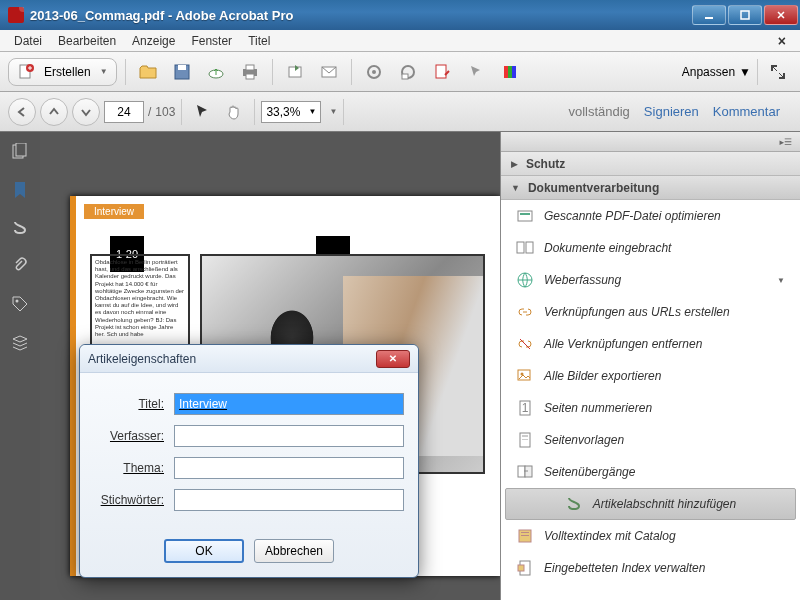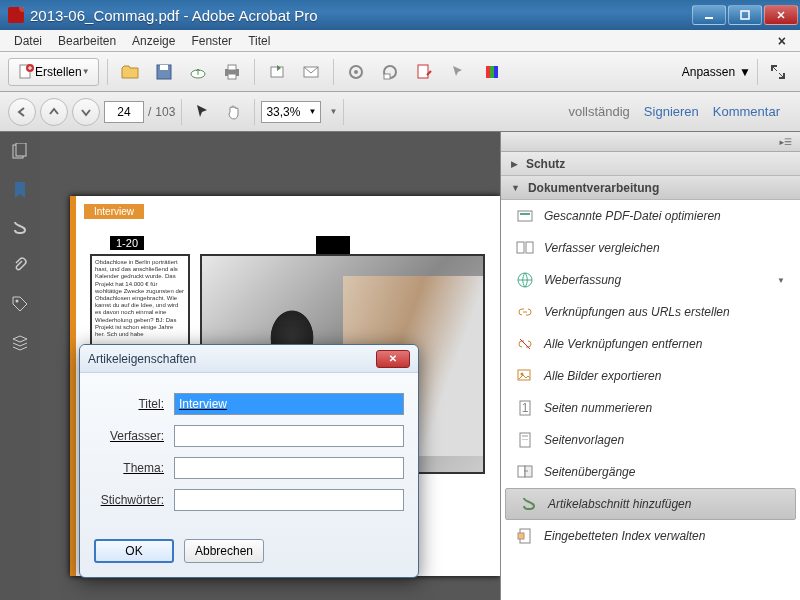--- a/index.html
+++ b/index.html
@@ -1,77 +1,77 @@
 <!DOCTYPE html>
 <html><head>
 <meta charset="utf-8">
 <style>
 *{margin:0;padding:0;box-sizing:border-box;font-family:"Segoe UI",Tahoma,sans-serif;font-size:12px;}
 body{width:800px;height:600px;overflow:hidden;background:#fff;}
 .titlebar{height:30px;background:linear-gradient(#2f6ea5,#3b7ab5 40%,#2a5f94);display:flex;align-items:center;padding:0 2px;color:#fff;}
 .titlebar .pdf-ico{width:16px;height:16px;background:#b41616;margin:0 6px;border-radius:2px;position:relative;}
 .titlebar .pdf-ico:after{content:"";position:absolute;top:0;right:0;width:5px;height:5px;background:#fff3;border-bottom-left-radius:4px;}
-.titlebar .title{flex:1;font-size:15px;text-shadow:0 1px 1px #0006;}
+.titlebar .title{flex:1;font-size:13px;text-shadow:0 1px 1px #0006;font-weight:bold;}
 .winbtns{display:flex;}
 .winbtn{width:34px;height:20px;margin-left:2px;border:1px solid #fff6;border-radius:3px;background:linear-gradient(#6ea7d4,#2c6da6);display:flex;align-items:center;justify-content:center;color:#fff;cursor:default;}
 .winbtn.close{background:linear-gradient(#d46a6a,#b02020);}
 .menubar{height:22px;border-bottom:1px solid #b5b5b5;display:flex;align-items:center;padding:0 6px;background:#f5f5f5;}
 .menubar span{padding:2px 8px;color:#333;cursor:default;}
 .menubar .mclose{margin-left:auto;font-weight:bold;font-size:14px;}
 .toolbar1{height:40px;border-bottom:1px solid #a5a5a5;background:linear-gradient(#f7f7f7,#e6e6e6);display:flex;align-items:center;padding:0 8px;gap:6px;}
 .tbtn{width:28px;height:28px;border:1px solid transparent;border-radius:3px;display:flex;align-items:center;justify-content:center;cursor:default;}
 .icon{width:18px;height:18px;}
 .sep{width:1px;height:26px;background:#c8c8c8;margin:0 2px;}
-.erstellen{height:28px;border:1px solid #bbb;border-radius:3px;background:linear-gradient(#fdfdfd,#ececec);display:flex;align-items:center;padding:0 8px;gap:0;}
+.erstellen{height:28px;border:1px solid #bbb;border-radius:8px;background:linear-gradient(#fdfdfd,#ececec);display:flex;align-items:center;padding:0 8px;gap:9px;}
 .erstellen .arr{font-size:8px;color:#666;}
 .anpassen{margin-left:auto;display:flex;align-items:center;gap:4px;}
 .toolbar2{height:40px;border-bottom:1px solid #7a7a7a;background:linear-gradient(#f1f1f1,#dedede);display:flex;align-items:center;padding:0 8px;gap:4px;}
 .navbtn{width:28px;height:28px;border:1px solid #bbb;border-radius:14px;background:linear-gradient(#fafafa,#e8e8e8);display:flex;align-items:center;justify-content:center;}
 .navbtn svg{width:12px;height:12px;}
 .pagebox{width:40px;height:22px;border:1px solid #999;background:#fff;text-align:center;}
 .zoom{width:60px;height:22px;border:1px solid #999;background:#fff;display:flex;align-items:center;padding:0 4px;}
 .zoom .za{font-size:8px;margin-left:auto;}
 .rightlinks{margin-left:auto;display:flex;gap:14px;padding-right:12px;}
 .rightlinks span{color:#3a6fb0;font-size:13px;cursor:default;}
 .content{display:flex;height:468px;}
 .leftnav{width:40px;background:#555;display:flex;flex-direction:column;align-items:center;padding-top:10px;gap:18px;}
 .leftnav .lic{width:20px;height:20px;display:flex;align-items:center;justify-content:center;color:#ccc;}
 .docarea{flex:1;background:#575757;position:relative;overflow:hidden;}
 .page{position:absolute;left:30px;top:64px;width:430px;height:380px;background:#fff;box-shadow:0 0 6px #000;}
 .orange{position:absolute;left:0;top:0;width:6px;height:100%;background:#e38b1e;}
 .ilabel{position:absolute;left:14px;top:8px;background:#e49332;color:#fff;font-size:10px;padding:2px 10px;}
-.t120{position:absolute;left:40px;top:40px;background:#000;color:#fff;font-size:11px;padding:1px 6px;}
+.t120{position:absolute;left:40px;top:40px;background:#000;color:#fff;font-size:11px;padding:12px 6px;}
 .t122{position:absolute;left:246px;top:40px;background:#000;color:#fff;font-size:11px;padding:17px 6px;}
 .txtcol{position:absolute;left:20px;top:58px;width:100px;height:300px;border:2px solid #333;font-size:6px;color:#333;padding:3px;line-height:1.2;overflow:hidden;}
 .imgblk{position:absolute;left:130px;top:58px;width:285px;height:220px;border:2px solid #333;background:linear-gradient(135deg,#e8e8e8 0%,#888 50%,#ccc 100%);overflow:hidden;}
 .head-sil{position:absolute;left:20px;top:10px;width:140px;height:180px;background:radial-gradient(ellipse 70px 90px at 50% 40%,#333 0%,#222 30%,transparent 31%),radial-gradient(ellipse 40px 25px at 30% 55%,#d4b89a 0%,#c4a888 60%,transparent 61%);}
 .neck{position:absolute;right:0;top:20px;width:140px;height:180px;background:linear-gradient(110deg,#d8c4ae 0%,#b89878 40%,#ddd 70%);border-radius:0 0 0 40%;}
 .rpanel{width:300px;border-left:1px solid #888;background:#f4f4f4;display:flex;flex-direction:column;}
 .rphdr{height:24px;background:linear-gradient(#eaeaea,#d8d8d8);border-bottom:1px solid #b8b8b8;display:flex;align-items:center;padding:0 10px;cursor:default;}
 .rphdr.active{background:linear-gradient(#e2e2e2,#cacaca);}
 .rphdr .tri{font-size:9px;color:#555;margin-right:8px;}
 .rphdr .lbl{font-weight:bold;color:#444;}
 .rplist{flex:1;background:#fff;}
 .ritem{height:32px;display:flex;align-items:center;padding:0 14px;gap:10px;cursor:default;border:1px solid transparent;}
-.ritem.sel{background:linear-gradient(#d8d8d8,#c4c4c4);border:1px solid #aaa;border-radius:2px;margin:0 4px;}
+.ritem.sel{background:linear-gradient(#d8d8d8,#c4c4c4);border:1px solid #aaa;border-radius:2px;margin:0 4px;justify-content:center;}
 .ritem .ri{width:18px;height:18px;}
 .ritem .rlbl{color:#333;font-style:italic;}
 .ritem .rarr{margin-left:auto;font-size:8px;color:#666;}
 
 
 .dialog{position:absolute;left:79px;top:344px;width:340px;background:linear-gradient(#fafcfe,#e8eef5);border:1px solid #4a6a8e;border-radius:6px;box-shadow:0 4px 20px #0008;}
 .dlgtitle{height:28px;background:linear-gradient(#f2f7fc,#dee8f3);border-bottom:1px solid #c5d3e4;display:flex;align-items:center;padding:0 8px;border-radius:6px 6px 0 0;}
 .dlgtitle .dtl{color:#2a3b52;font-size:12px;}
 .dlgclose{margin-left:auto;width:34px;height:18px;background:linear-gradient(#e27777,#c33535);border:1px solid #8b2222;border-radius:3px;display:flex;align-items:center;justify-content:center;color:#fff;font-size:10px;font-weight:bold;cursor:default;}
 .dlgbody{padding:10px 14px;text-decoration:underline;}
 .frow{display:flex;align-items:center;margin:10px 0;}
 .frow .flbl{width:80px;text-align:right;padding-right:10px;color:#333;}
 .frow input{flex:1;height:22px;border:1px solid #8899aa;padding:0 4px;background:#fff;}
 .frow input.sel{background:#3399ff;color:#fff;}
-.dbtns{display:flex;justify-content:flex-start;gap:10px;padding:8px 14px 14px;}
+.dbtns{display:flex;justify-content:center;gap:10px;padding:8px 14px 14px;}
 .dbtn{min-width:80px;height:24px;border:1px solid #8899aa;border-radius:3px;background:linear-gradient(#fdfdfd,#e8e8e8);cursor:default;}
 .dbtn.primary{border:2px solid #3a78c4;background:linear-gradient(#f4f9ff,#d8e8fb);}
 </style>
 </head>
 <body>
 
 <div class="titlebar">
   <div class="pdf-ico"></div>
   <div class="title">2013-06_Commag.pdf - Adobe Acrobat Pro</div>
   <div class="winbtns">
@@ -306,21 +306,21 @@
             <rect x="2" y="4" width="14" height="10" fill="#fff" stroke="#888"></rect>
             <rect x="4" y="6" width="10" height="2" fill="#5a8"></rect>
           </svg>
           <span class="rlbl">Gescannte PDF-Datei optimieren</span>
         </div>
       <div class="ritem">
           <svg class="ri">
             <rect x="1" y="3" width="7" height="11" fill="#fff" stroke="#888"></rect>
             <rect x="10" y="3" width="7" height="11" fill="#fff" stroke="#888"></rect>
           </svg>
-          <span class="rlbl">Verfasser vergleichen</span>
+          <span class="rlbl">Dokumente eingebracht</span>
         </div>
       <div class="ritem">
           <svg class="ri">
             <circle cx="9" cy="9" r="7" fill="#fff" stroke="#4a8"></circle>
             <path d="M2 9h14M9 2c3 4 3 10 0 14M9 2c-3 4-3 10 0 14" fill="none" stroke="#4a8"></path>
           </svg>
           <span class="rlbl">Weberfassung</span>
           <span class="rarr">▼</span>
         </div>
       <div class="ritem">
@@ -365,20 +365,28 @@
             <rect x="9" y="3" width="7" height="11" fill="#eee" stroke="#888"></rect>
             <path d="M8 8h4" stroke="#888"></path>
           </svg>
           <span class="rlbl">Seitenübergänge</span>
         </div>
       <div class="ritem sel">
           <svg class="ri">
             <path d="M4 3c0 4 10 4 10 8s-10 4-10 0" fill="none" stroke="#5a8a5a" stroke-width="2"></path>
           </svg>
           <span class="rlbl">Artikelabschnitt hinzufügen</span>
+        </div>
+      <div class="ritem">
+          <svg class="ri">
+            <rect x="3" y="3" width="12" height="12" fill="#e8c878" stroke="#b88"></rect>
+            <rect x="5" y="5" width="8" height="1" fill="#b88"></rect>
+            <rect x="5" y="8" width="8" height="1" fill="#b88"></rect>
+          </svg>
+          <span class="rlbl">Volltextindex mit Catalog</span>
         </div>
       <div class="ritem">
           <svg class="ri">
             <rect x="4" y="2" width="10" height="14" fill="#fff" stroke="#888"></rect>
             <rect x="2" y="6" width="6" height="6" fill="#e8c878" stroke="#b88"></rect>
           </svg>
           <span class="rlbl">Eingebetteten Index verwalten</span>
         </div>
     </div>
   </div>

